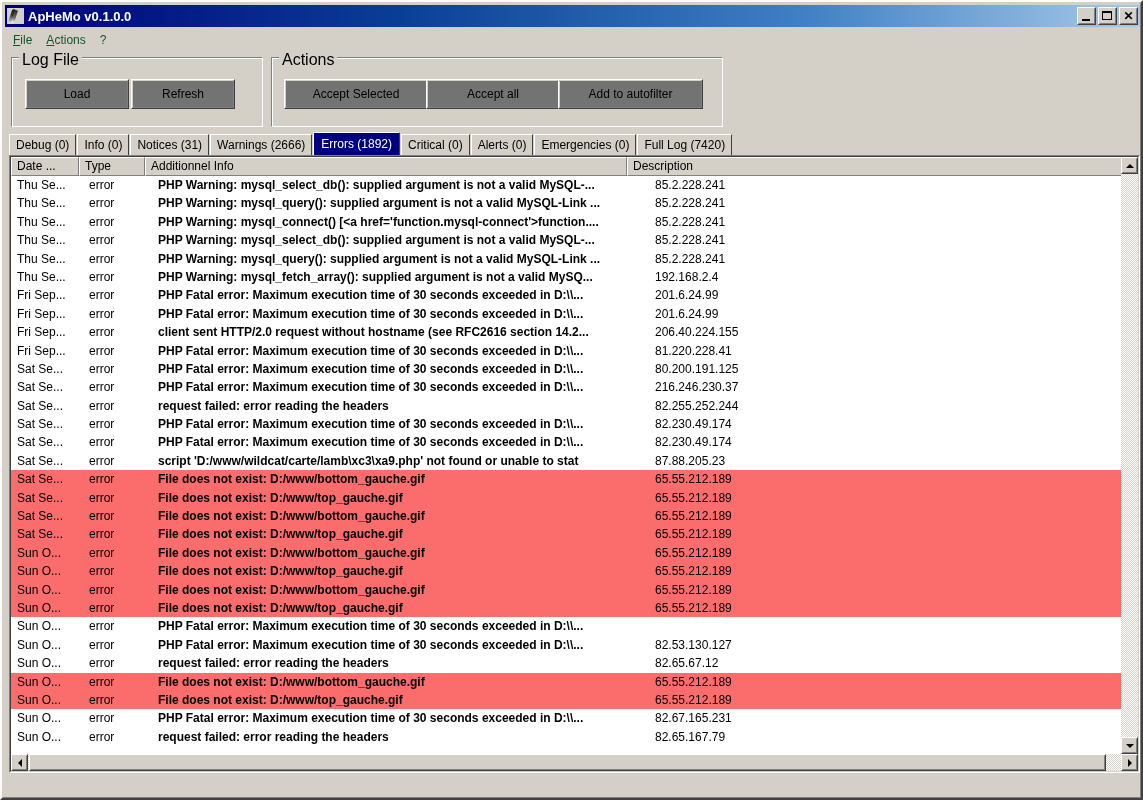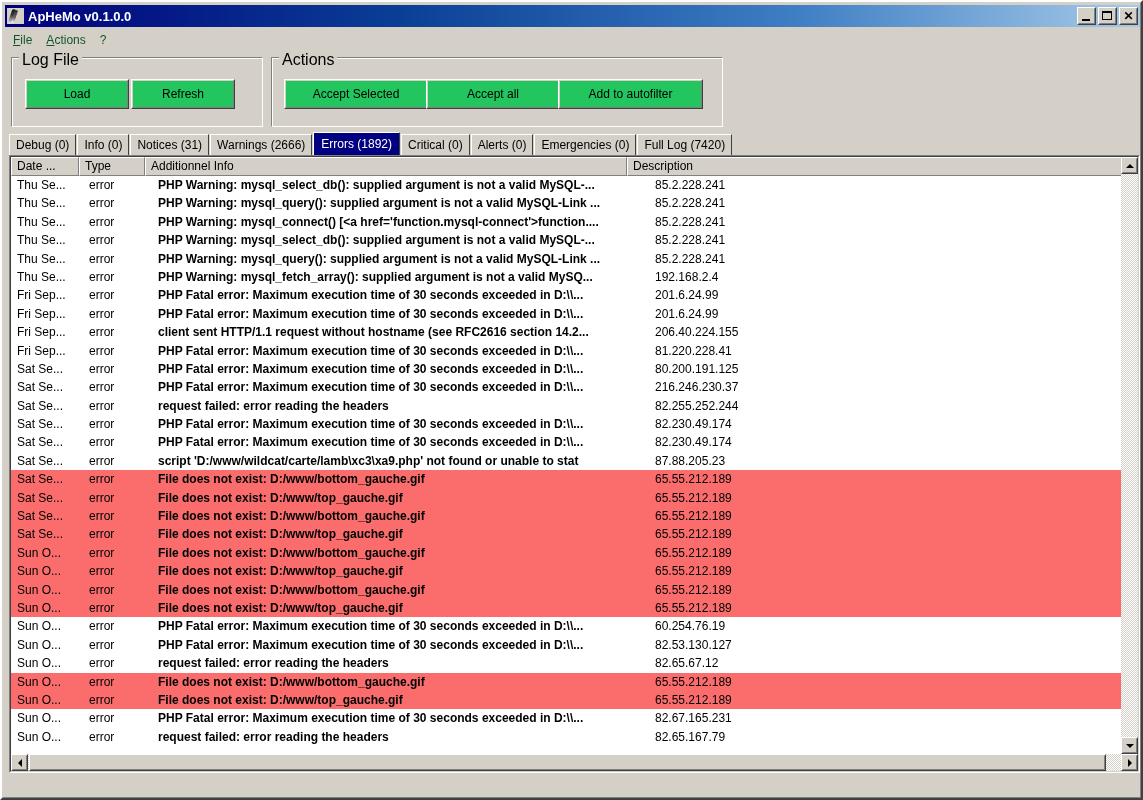--- a/index.html
+++ b/index.html
@@ -166,21 +166,21 @@
     font-size: 16px;
     color: #000;
     white-space: nowrap;
   }
   #gb-logfile { left: 8px; top: 54px; width: 252px; height: 70px; }
   #gb-actions { left: 268px; top: 54px; width: 452px; height: 70px; }
 
   
   .btn {
     position: absolute;
-    background: #22c55e;
+    background: #737373;
     border-top: 1px solid #ffffff;
     border-left: 1px solid #ffffff;
     border-right: 1px solid #404040;
     border-bottom: 1px solid #404040;
     box-sizing: border-box;
     font-family: "Liberation Sans", sans-serif;
     font-size: 12px;
     color: #000;
     text-align: center;
     cursor: default;
@@ -535,21 +535,21 @@
             </div>
             <div class="row">
               <div class="cell c-date">Fri Sep...</div>
               <div class="cell c-type">error</div>
               <div class="cell c-desc">PHP Fatal error:  Maximum execution time of 30 seconds exceeded in D:\\...</div>
               <div class="cell c-info">201.6.24.99</div>
             </div>
             <div class="row">
               <div class="cell c-date">Fri Sep...</div>
               <div class="cell c-type">error</div>
-              <div class="cell c-desc">client sent HTTP/1.1 request without hostname (see RFC2616 section 14.2...</div>
+              <div class="cell c-desc">client sent HTTP/2.0 request without hostname (see RFC2616 section 14.2...</div>
               <div class="cell c-info">206.40.224.155</div>
             </div>
             <div class="row">
               <div class="cell c-date">Fri Sep...</div>
               <div class="cell c-type">error</div>
               <div class="cell c-desc">PHP Fatal error:  Maximum execution time of 30 seconds exceeded in D:\\...</div>
               <div class="cell c-info">81.220.228.41</div>
             </div>
             <div class="row">
               <div class="cell c-date">Sat Se...</div>
@@ -632,21 +632,20 @@
             <div class="row flagged">
               <div class="cell c-date">Sun O...</div>
               <div class="cell c-type">error</div>
               <div class="cell c-desc">File does not exist: D:/www/top_gauche.gif</div>
               <div class="cell c-info">65.55.212.189</div>
             </div>
             <div class="row">
               <div class="cell c-date">Sun O...</div>
               <div class="cell c-type">error</div>
               <div class="cell c-desc">PHP Fatal error:  Maximum execution time of 30 seconds exceeded in D:\\...</div>
-              <div class="cell c-info">60.254.76.19</div>
             </div>
             <div class="row">
               <div class="cell c-date">Sun O...</div>
               <div class="cell c-type">error</div>
               <div class="cell c-desc">PHP Fatal error:  Maximum execution time of 30 seconds exceeded in D:\\...</div>
               <div class="cell c-info">82.53.130.127</div>
             </div>
             <div class="row">
               <div class="cell c-date">Sun O...</div>
               <div class="cell c-type">error</div>

